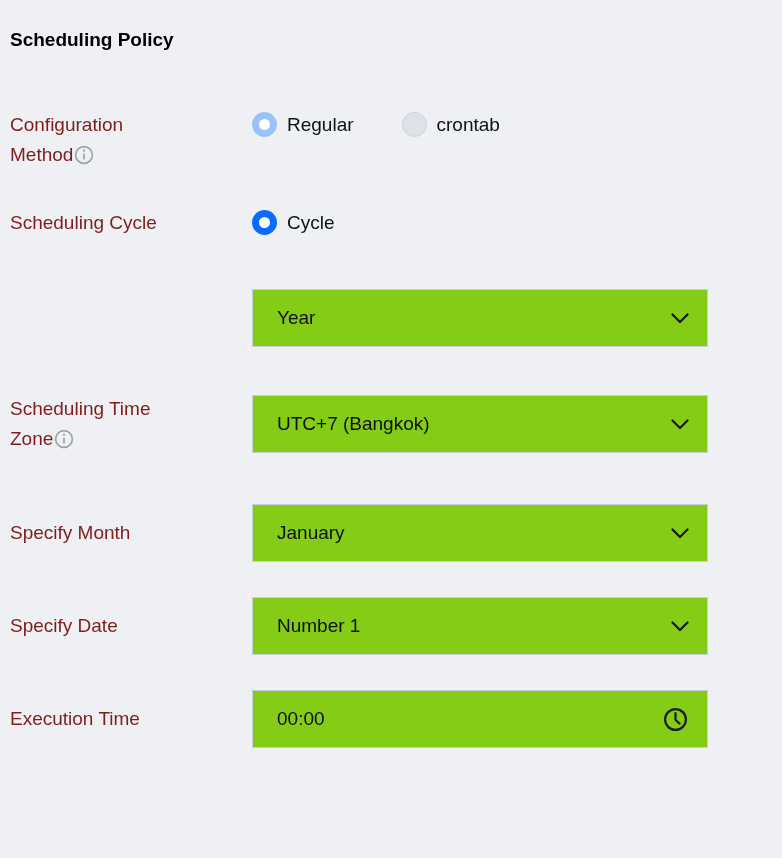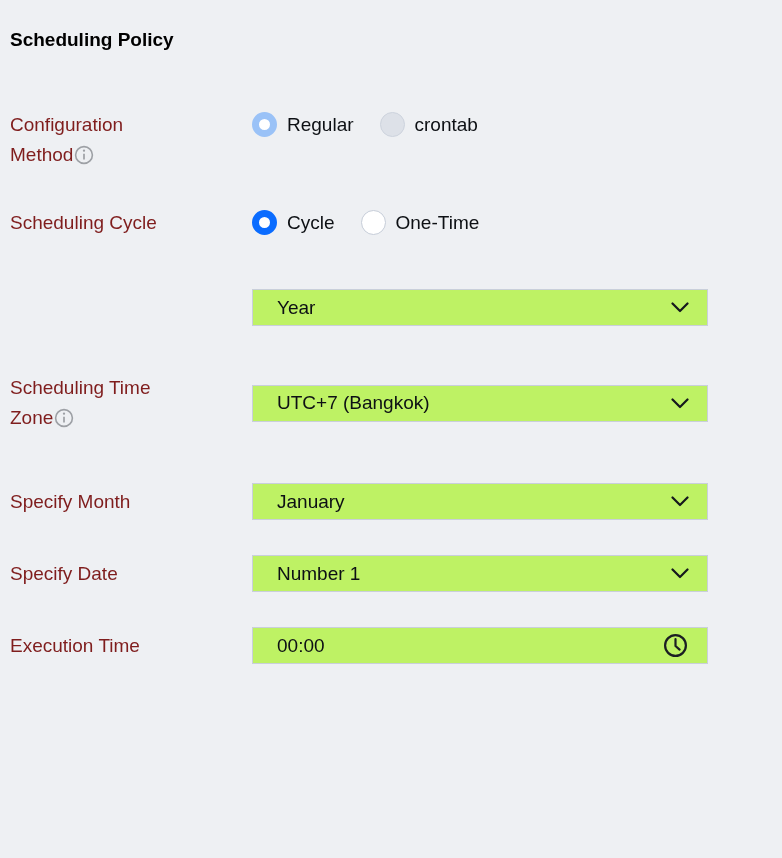--- a/index.html
+++ b/index.html
@@ -35,21 +35,21 @@
     line-height: 30px;
     color: #7f1d1d;
   }
   .info-icon-svg { vertical-align: -4px; margin-left: 1px; }
   .control { flex: 0 0 456px; }
 
   
   .radio-group { display: flex; align-items: center; padding-top: 2px; }
   .radio-option {
     display: flex; align-items: center;
-    margin-right: 26px;
+    margin-right: 48px;
     font-size: 19px; color: #0d1014;
     cursor: pointer;
   }
   .radio-option:last-child { margin-right: 0; }
   .radio {
     box-sizing: border-box;
     width: 25px; height: 25px;
     border-radius: 50%;
     background: #fff;
     margin-right: 10px;
@@ -57,22 +57,22 @@
   }
   .radio.sel-active   { border: 7.5px solid #0a6cff; }
   .radio.sel-disabled { border: 7.5px solid #9ac2f7; }
   .radio.unsel        { border: 1.5px solid #c6cdd8; }
   .radio.unsel-disabled { background: #dde1e8; border: 1.5px solid #cdd3dd; }
   .radio-option.is-disabled { cursor: default; }
 
   
   .box {
     box-sizing: border-box;
-    width: 456px; height: 37px;
-    background: #bef264;
+    width: 456px; height: 58px;
+    background: #84cc16;
     border: 1px solid #c9cfda;
     display: flex;
     align-items: center;
     padding: 0 18px 0 24px;
     font-size: 19px;
     color: #0d1014;
     cursor: pointer;
   }
   .box .chevron { margin-left: auto; display: flex; }
   .box .right-icon { margin-left: auto; display: flex; }
@@ -114,24 +114,20 @@
       </label>
     </div>
   </div>
 
   <div class="form-row top-align row-cycle">
     <div class="field-label">Scheduling Cycle</div>
     <div class="control radio-group">
       <label class="radio-option">
         <span class="radio sel-active"></span>
         <span>Cycle</span>
-      </label>
-      <label class="radio-option">
-        <span class="radio unsel"></span>
-        <span>One-Time</span>
       </label>
     </div>
   </div>
 
   <div class="form-row row-unit">
     <div class="field-label"></div>
     <div class="control box">
       <span>Year</span>
       <span class="chevron">
           <svg width="18" height="11" viewBox="0 0 18 11">

